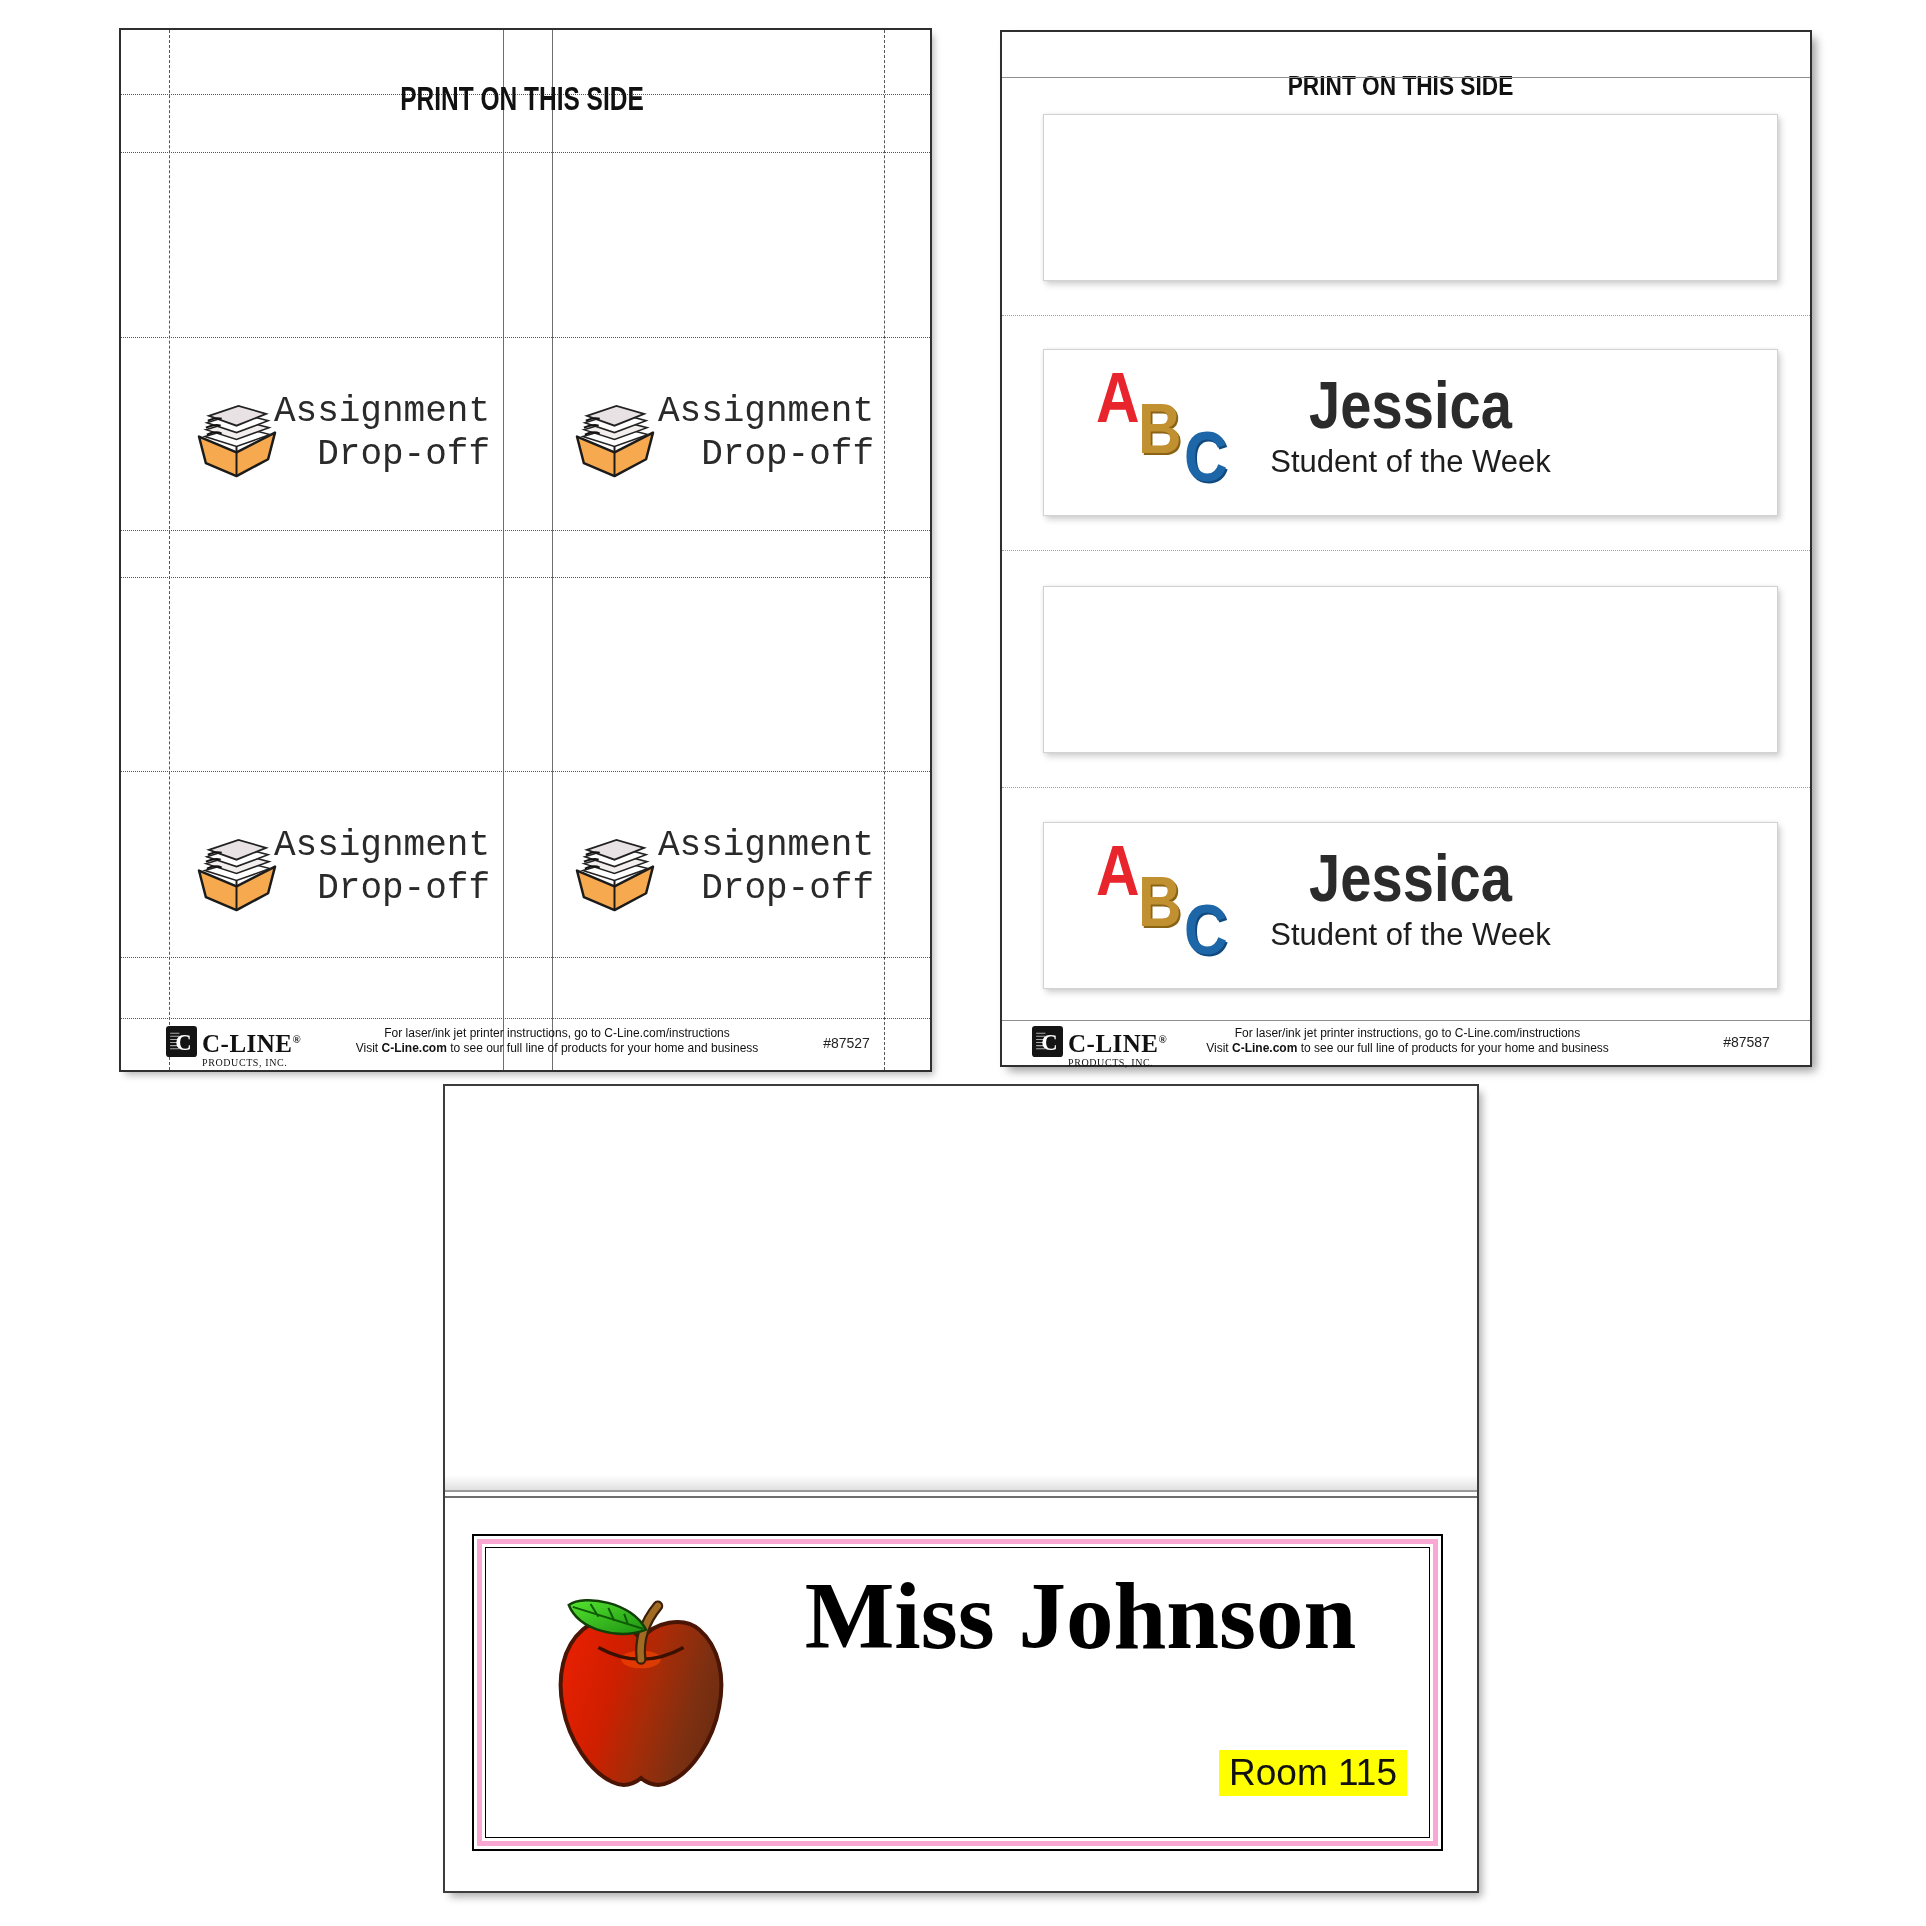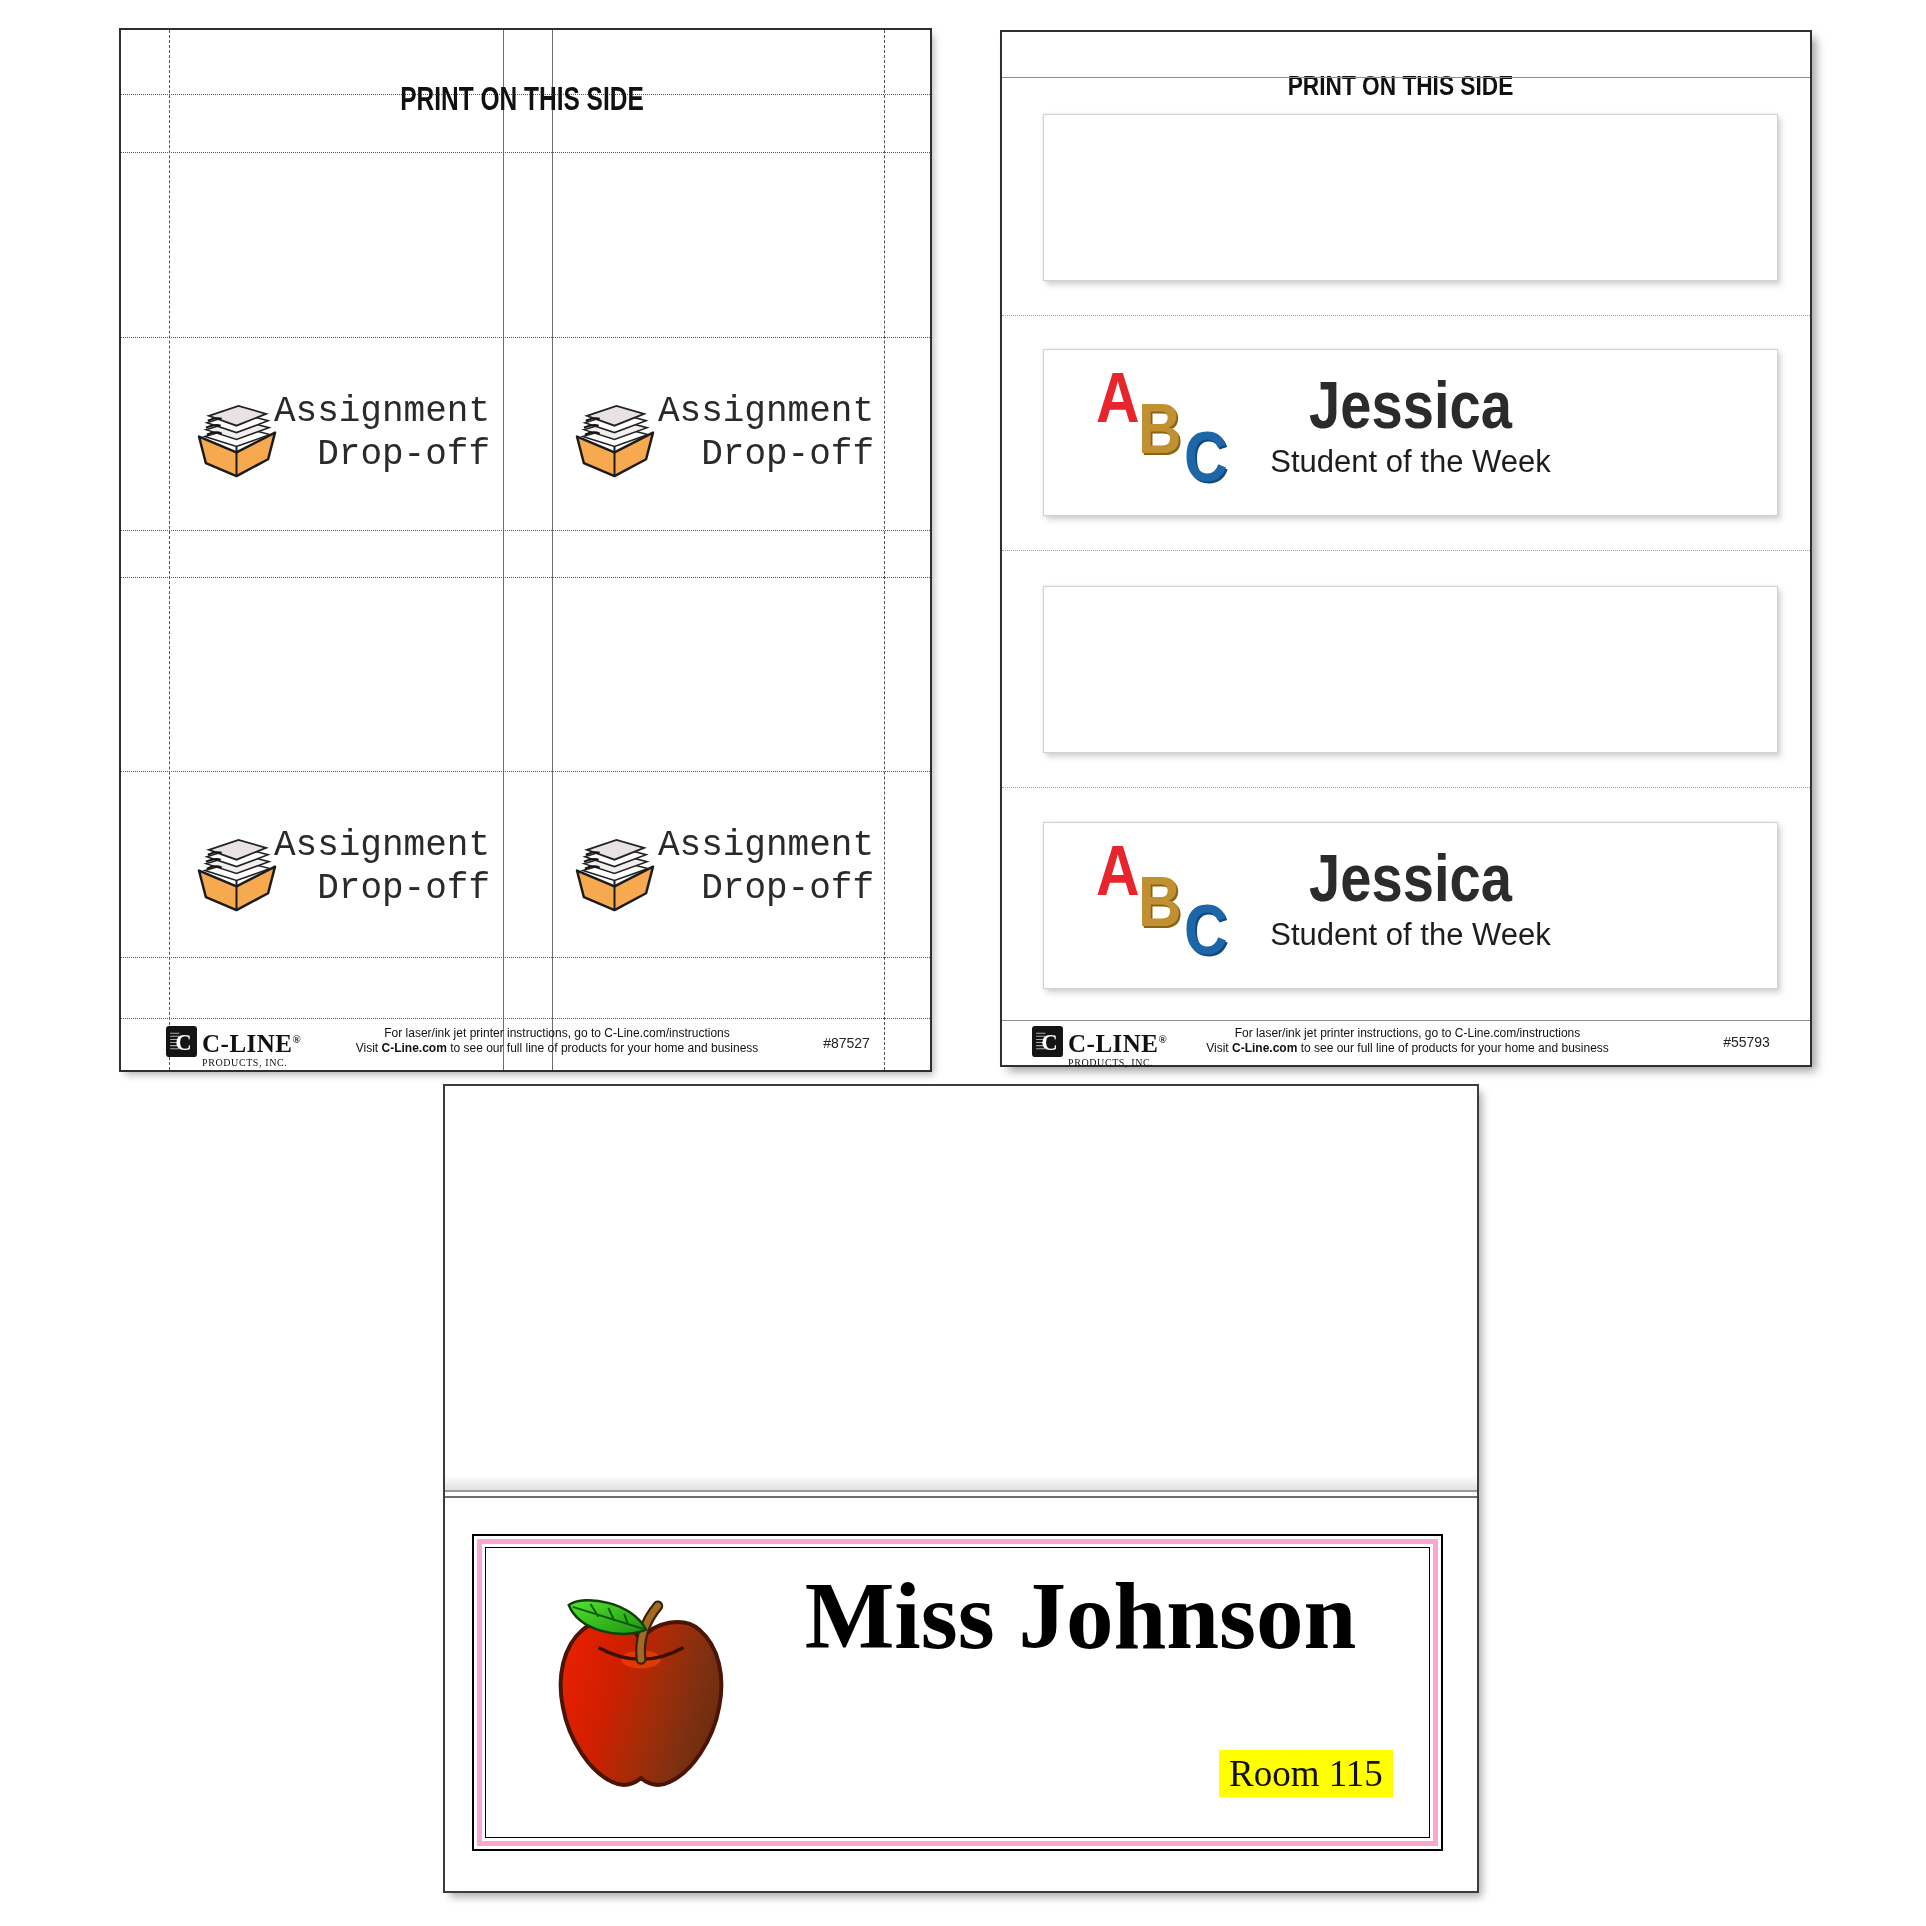--- a/index.html
+++ b/index.html
@@ -43,21 +43,21 @@
         border:2px solid #3c3c3c;box-sizing:border-box;box-shadow:5px 6px 8px -2px rgba(0,0,0,.32);}
   .fold-shadow{position:absolute;left:0;right:0;top:389px;height:15px;
                background:linear-gradient(to bottom,rgba(0,0,0,0),rgba(0,0,0,.12));}
   .fold1{position:absolute;left:0;right:0;top:404px;border-top:2px solid #9a9a9a;}
   .fold2{position:absolute;left:0;right:0;top:410px;border-top:2px solid #6e6e6e;}
   .frame-outer{position:absolute;left:27px;top:448px;width:971px;height:317px;border:2px solid #000;box-sizing:border-box;}
   .frame-mid{position:absolute;left:3px;top:3px;right:3px;bottom:3px;border:5px solid #f9a8d4;}
   .frame-inner{position:absolute;left:3px;top:3px;right:3px;bottom:3px;border:1px solid #000;background:#fff;}
   .card-name{position:absolute;left:248px;top:14px;width:693px;text-align:center;white-space:nowrap;
              font-family:"Liberation Serif",serif;font-weight:bold;font-size:95px;line-height:1.15;color:#000;}
-  .card-room{position:absolute;left:733px;top:202px;padding:2px 10px;font-family:Liberation Serif, serif;
+  .card-room{position:absolute;left:733px;top:202px;padding:2px 10px;font-family:Liberation Sans, sans-serif;
              font-size:37px;color:#111;}
   .apple-wrap{position:absolute;left:61px;top:36px;width:188px;height:218px;}
 </style>
 </head>
 <body>
 
 <div class="canvas">
 
   <div class="sheet sheet-left">
 
@@ -211,21 +211,21 @@
         </span>
         <span class="cline-text">
           <span class="cline-name"><span>C-LINE</span><sup>®</sup></span>
           <span class="cline-sub">PRODUCTS, INC.</span>
         </span>
       </div>
       <div class="instr" style="left:178px;top:6px;width:455px;">
         <span style="display:block">For laser/ink jet printer instructions, go to C-Line.com/instructions</span>
         <span style="display:block"><span>Visit </span><b>C-Line.com</b><span> to see our full line of products for your home and business</span></span>
       </div>
-      <div class="pnum" style="left:690px;top:14px;width:109px;">#55793</div>
+      <div class="pnum" style="left:690px;top:14px;width:109px;">#87587</div>
     </div>
   </div>
 
   <div class="card">
     <div class="fold-shadow"></div>
     <div class="fold1"></div>
     <div class="fold2"></div>
 
     <div class="frame-outer">
       <div class="frame-mid">

